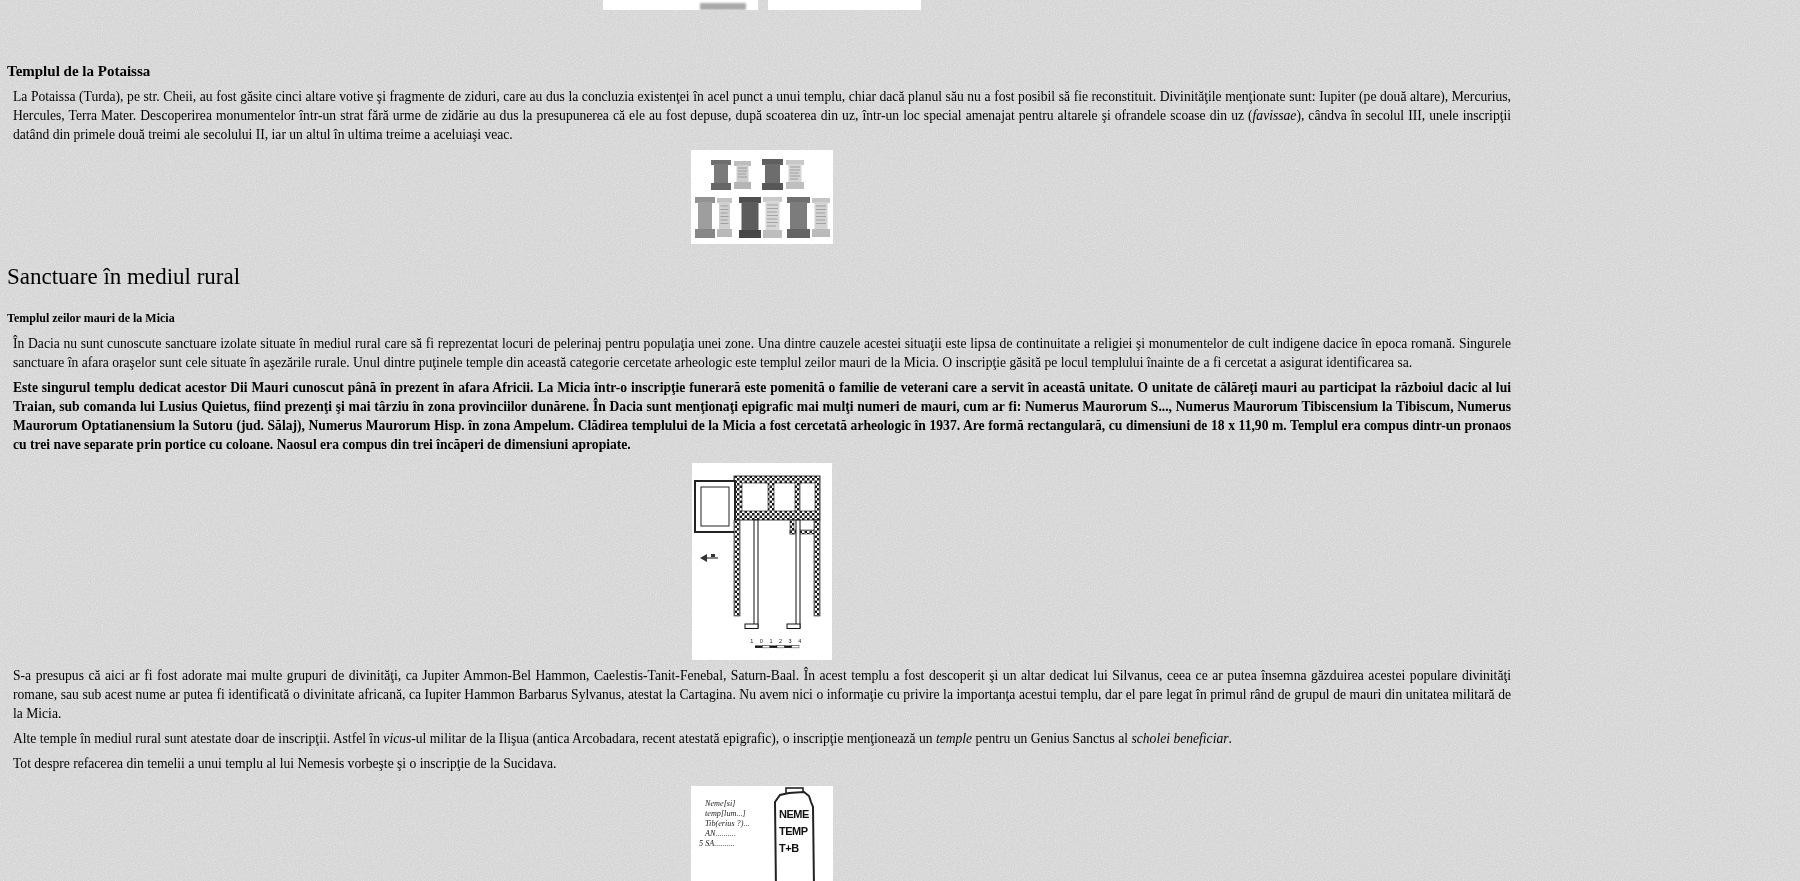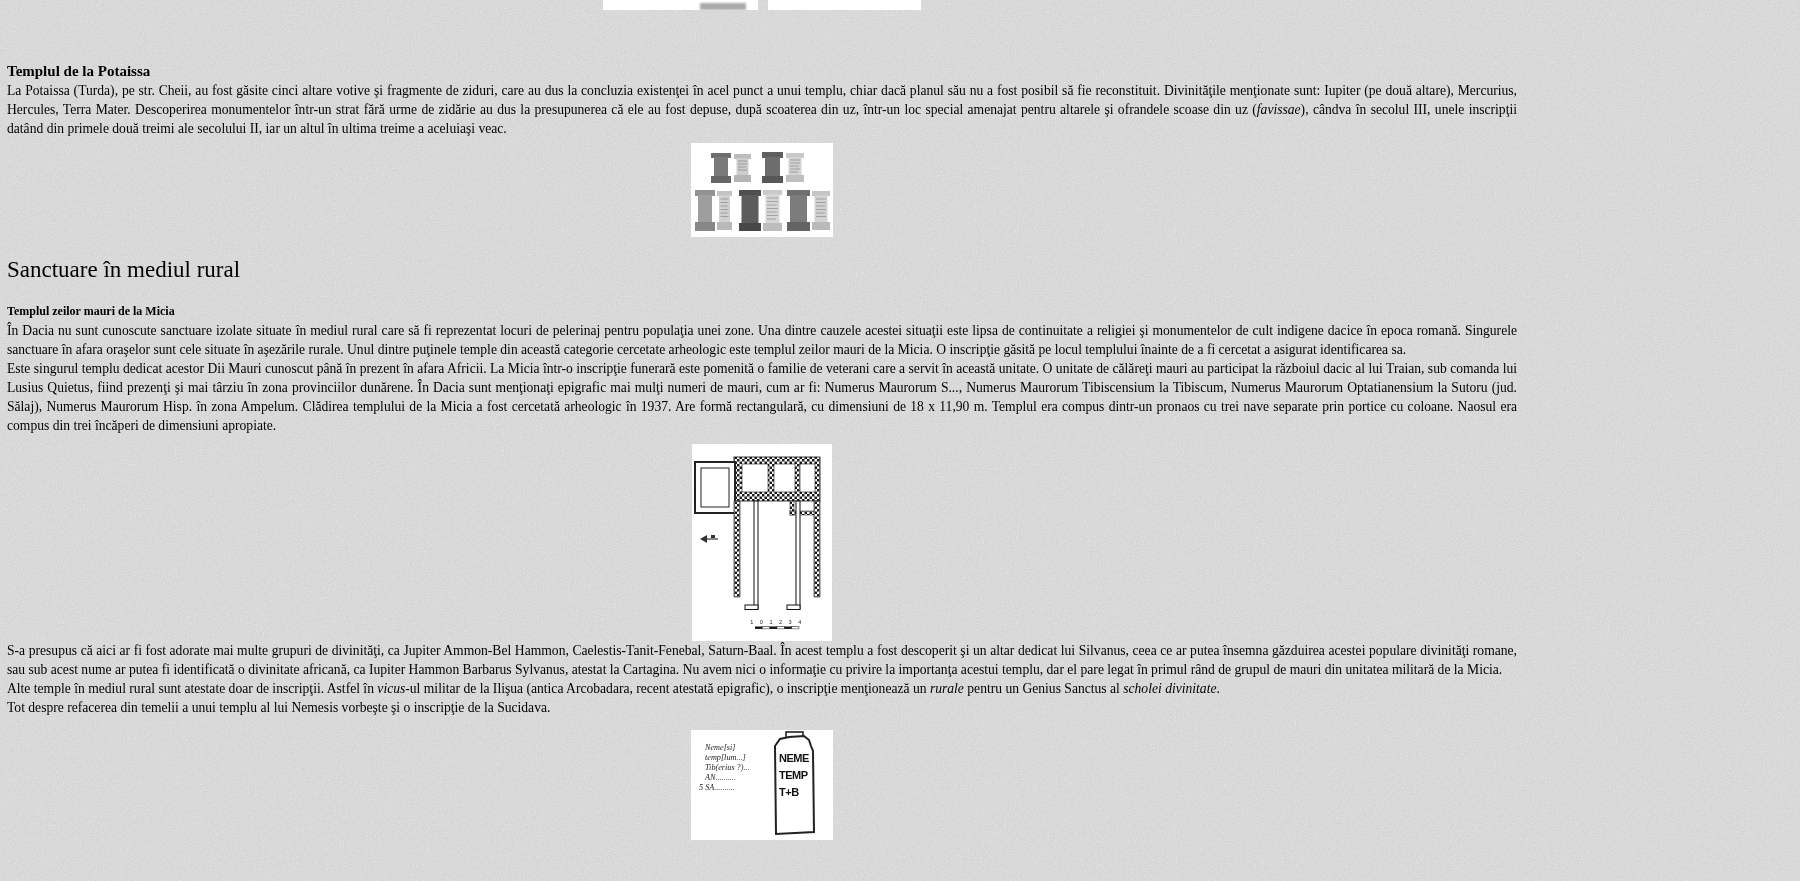--- a/index.html
+++ b/index.html
@@ -27,26 +27,26 @@
   .smudge {
     position: absolute; right: 12px; bottom: 0; width: 46px; height: 7px;
     background: #9b9b9b; filter: blur(1px); opacity: .85;
   }
 
   .h-small { font-size: 15px; line-height: 19px; font-weight: bold; margin: 52px 0 0 0; }
   h1.h-big { font-size: 23px; line-height: 27px; font-weight: normal; margin: 19px 0 0 0; }
   h2.h-mid { font-size: 12px; line-height: 20px; font-weight: bold; margin: 18px 0 0 0; }
 
   p.body {
-    font-size: 13.6px; line-height: 19px; margin: 0;
+    font-size: 13.6px; line-height: 19px; margin: 6px;
     text-align: justify;
   }
   .p1 { margin-top: 16px; }
   .p2 { margin-top: 15px; }
-  .p3 { margin-top: 12px; }
+  .p3 { margin-top: 12px; font-weight: bold; }
   .p4 { margin-top: 16px; }
   .p5 { margin-top: 12px; }
   .p6 { margin-top: 15px; }
   .p7 { margin-top: 12px; }
 
   .figwrap { text-align: center; }
   .figwrap.f1 { margin-top: 5px; }
   .figwrap.f2 { margin-top: 9px; }
   .figwrap.f3 { margin-top: 13px; }
   .figbox { display: inline-block; background: #d946ef; vertical-align: top; font-size: 0; }
@@ -209,21 +209,21 @@
             <rect x="70.3" y="182.5" width="7.3" height="2.4" fill="#fff" stroke="#111" stroke-width="0.4"></rect>
             <rect x="85" y="182.5" width="7.3" height="2.4" fill="#fff" stroke="#111" stroke-width="0.4"></rect>
             <rect x="99.6" y="182.5" width="7.4" height="2.4" fill="#fff" stroke="#111" stroke-width="0.4"></rect>
           </g>
         </svg>
       </span>
     </div>
 
     <p class="body p4">S-a presupus că aici ar fi fost adorate mai multe grupuri de divinităţi, ca Jupiter Ammon-Bel Hammon, Caelestis-Tanit-Fenebal, Saturn-Baal. În acest templu a fost descoperit şi un altar dedicat lui Silvanus, ceea ce ar putea însemna găzduirea acestei populare divinităţi romane, sau sub acest nume ar putea fi identificată o divinitate africană, ca Iupiter Hammon Barbarus Sylvanus, atestat la Cartagina. Nu avem nici o informaţie cu privire la importanţa acestui templu, dar el pare legat în primul rând de grupul de mauri din unitatea militară de la Micia.</p>
 
-    <p class="body p5">Alte temple în mediul rural sunt atestate doar de inscripţii. Astfel în <i>vicus</i>-ul militar de la Ilişua (antica Arcobadara, recent atestată epigrafic), o inscripţie menţionează un <i>rurale</i> pentru un Genius Sanctus al <i>scholei divinitate</i>.</p>
+    <p class="body p5">Alte temple în mediul rural sunt atestate doar de inscripţii. Astfel în <i>vicus</i>-ul militar de la Ilişua (antica Arcobadara, recent atestată epigrafic), o inscripţie menţionează un <i>temple</i> pentru un Genius Sanctus al <i>scholei beneficiar</i>.</p>
 
 
     <p class="body p7">Tot despre refacerea din temelii a unui templu al lui Nemesis vorbeşte şi o inscripţie de la Sucidava.</p>
 
     <div class="figwrap f3">
       <span class="figbox">
         <svg width="142" height="110" viewBox="0 0 142 110" xmlns="http://www.w3.org/2000/svg">
           <rect width="142" height="110" fill="#ffffff"></rect>
           <g font-family="Liberation Serif, serif" font-style="italic" font-size="8.2" fill="#222">
             <text x="14" y="20">Neme[si]</text>

